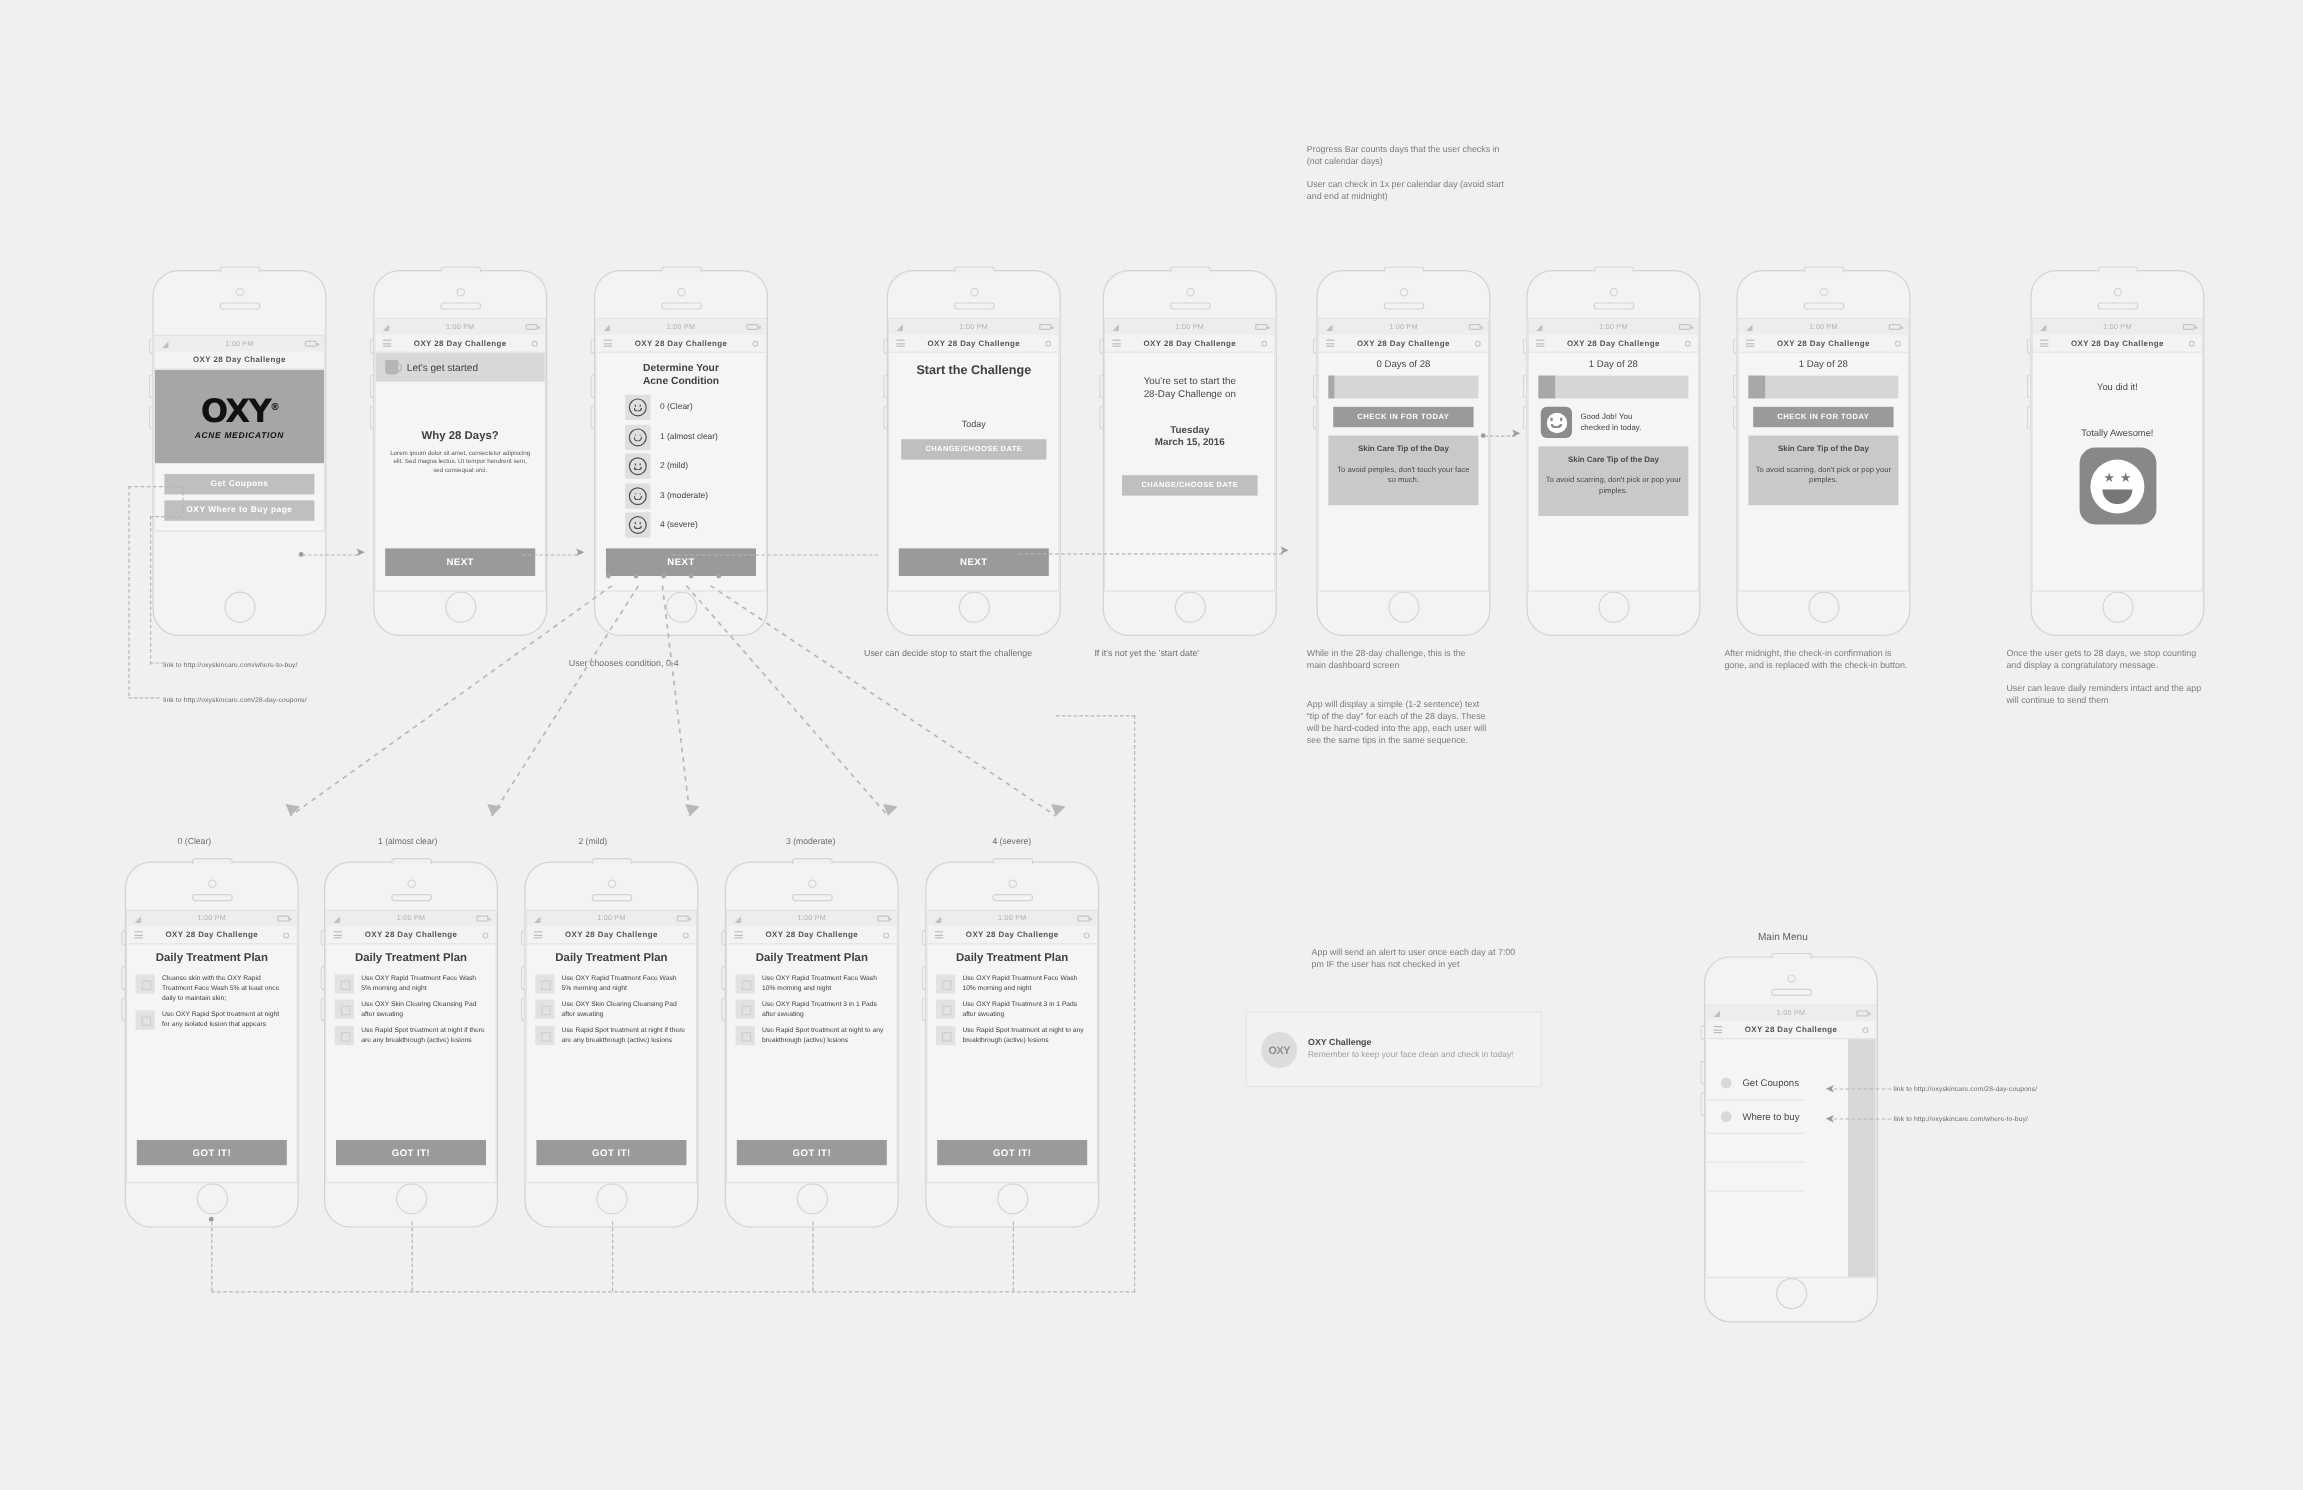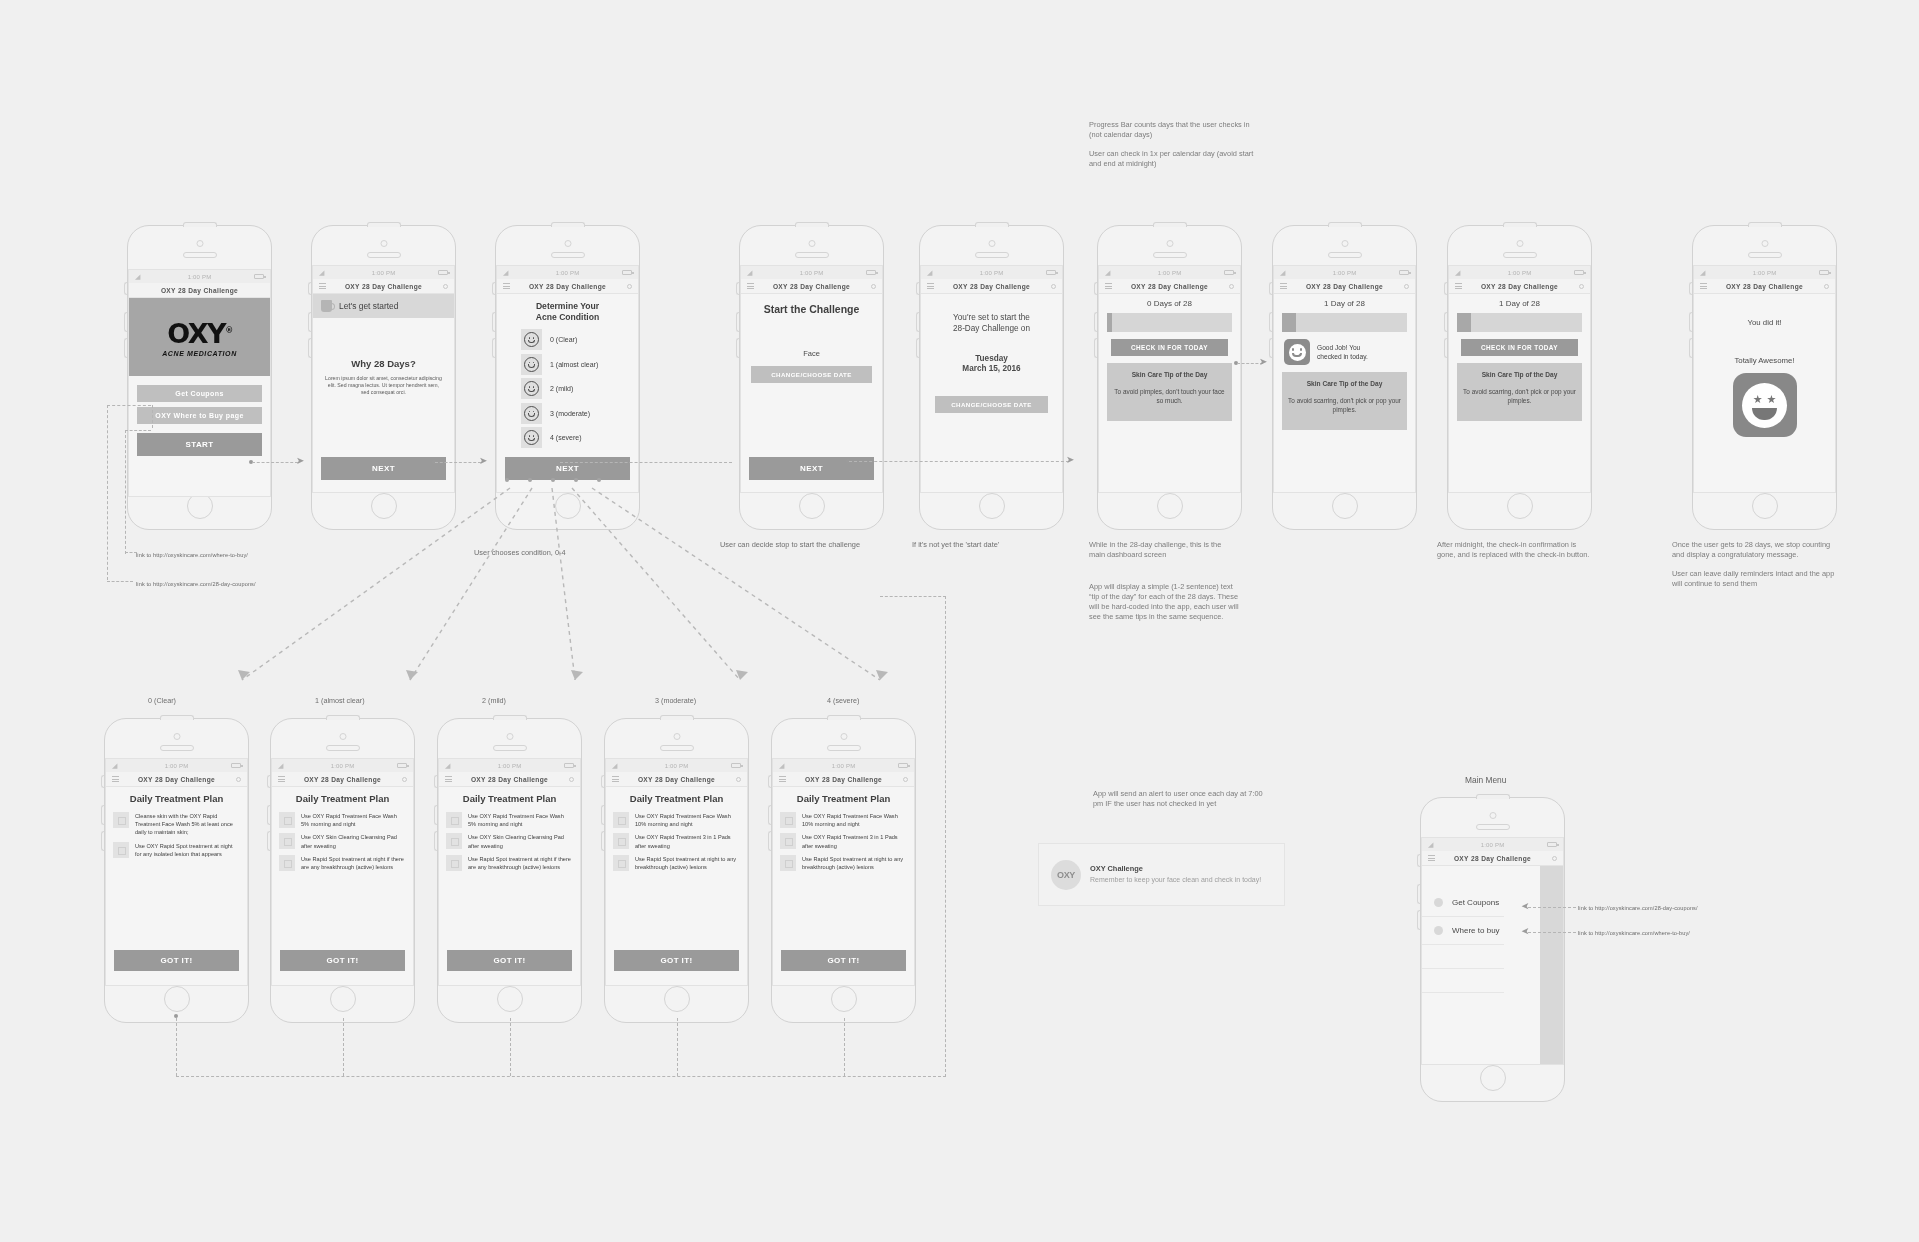--- a/index.html
+++ b/index.html
@@ -226,21 +226,21 @@
   </div>
 
   <div class="phone" style="left:127px;top:225px;width:145px;height:305px;">
     <div class="notch-top"></div>
     <div class="cam" style="top:14px;"></div>
     <div class="speaker" style="top:26px;"></div>
     <div class="btn-l" style="top:56px;"></div>
     <div class="btn-l" style="top:86px;height:20px;"></div>
     <div class="btn-l" style="top:112px;height:20px;"></div>
     <div class="home" style="bottom:10px;width:26px;height:26px;"></div>
-    <div class="screen" style="top:43px;height:228px;">
+    <div class="screen" style="top:53px;height:164px;">
       <div class="statusbar">
         <span class="wifi">◢</span>
         <span>1:00 PM</span>
         <span class="batt"></span>
       </div>
       <div class="navbar">
         <span>OXY 28 Day Challenge</span>
       </div>
       <div class="hero">
         <div class="logo">
@@ -387,21 +387,21 @@
             <i></i>
             <i></i>
           </span>
         <span>OXY 28 Day Challenge</span>
         <span class="circ"></span>
       </div>
       <div style="padding:9px 6px 0;">
         <div class="h1" style="font-size:10.5px;">Start the Challenge</div>
       </div>
       <div style="padding:0 10px;margin-top:34px;">
-        <div class="ctext" style="margin-bottom:7px;">Face</div>
+        <div class="ctext" style="margin-bottom:7px;">Today</div>
         <div class="btn light" style="font-size:6.2px;">CHANGE/CHOOSE DATE</div>
       </div>
       <div class="body" style="position:absolute;bottom:6px;left:0;right:0;">
         <div class="btn" style="font-size:8px;padding:7px 0;">NEXT</div>
       </div>
     </div>
   </div>
 
   <div class="phone" style="left:919px;top:225px;width:145px;height:305px;">
     <div class="notch-top"></div>

